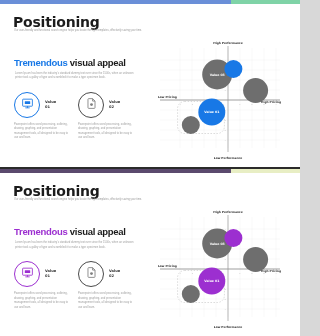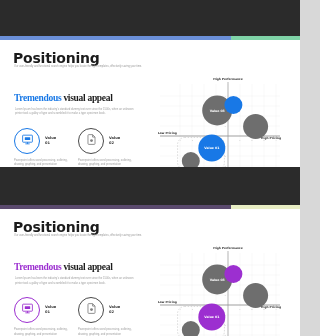--- a/index.html
+++ b/index.html
@@ -1,31 +1,31 @@
 <!DOCTYPE html>
 <html><head>
 <meta charset="utf-8">
 <style>
   html,body{margin:0;padding:0;background:#d8d8d8;}
   body{width:300px;height:336px;overflow:hidden;font-family:"Liberation Sans",sans-serif;}
   .deck{width:300px;height:336px;display:flex;flex-direction:column;background:#2b2b2b;}
-  .slide{position:relative;width:300px;height:168px;background:#15803d;overflow:hidden;box-sizing:border-box;margin-top:36px;}
+  .slide{position:relative;width:300px;height:168px;background:#15803d;overflow:hidden;box-sizing:border-box;}
 
   
   .topbar{position:absolute;top:0;left:0;width:100%;height:4px;display:flex;}
   .topbar .seg-a{height:100%;}
   .topbar .seg-b{height:100%;flex:1;}
 
   .canvas{position:absolute;top:4px;left:0;right:0;bottom:0;background:#fff;}
 
   
   .page-title{position:absolute;left:13px;top:10px;font-size:14px;font-weight:bold;color:#1b1b1b;letter-spacing:-0.2px;font-family:"DejaVu Sans",sans-serif;}
   .page-sub{position:absolute;left:14px;top:25px;width:220px;font-size:2.6px;line-height:4px;color:#9a9a9a;}
 
-  .sec-head{position:absolute;left:14px;top:53px;font-size:9.5px;font-weight:bold;letter-spacing:-0.3px;font-family:Liberation Serif, serif;}
+  .sec-head{position:absolute;left:14px;top:53px;font-size:9.5px;font-weight:bold;letter-spacing:-0.3px;font-family:Liberation Sans, sans-serif;}
   .sec-head .accent{}
   .sec-head .dark{color:#1b1b1b;}
   .sec-body{position:absolute;left:15px;top:68px;width:122px;font-size:2.7px;line-height:4.4px;color:#a0a0a0;}
 
   
   .card{position:absolute;top:88px;width:64px;}
   .card.c1{left:14px;}
   .card.c2{left:78px;}
   .card-top{display:flex;align-items:center;gap:5px;}
   .ring{width:26px;height:26px;border-radius:50%;border:1.6px solid #555;display:flex;align-items:center;justify-content:center;box-sizing:border-box;}

